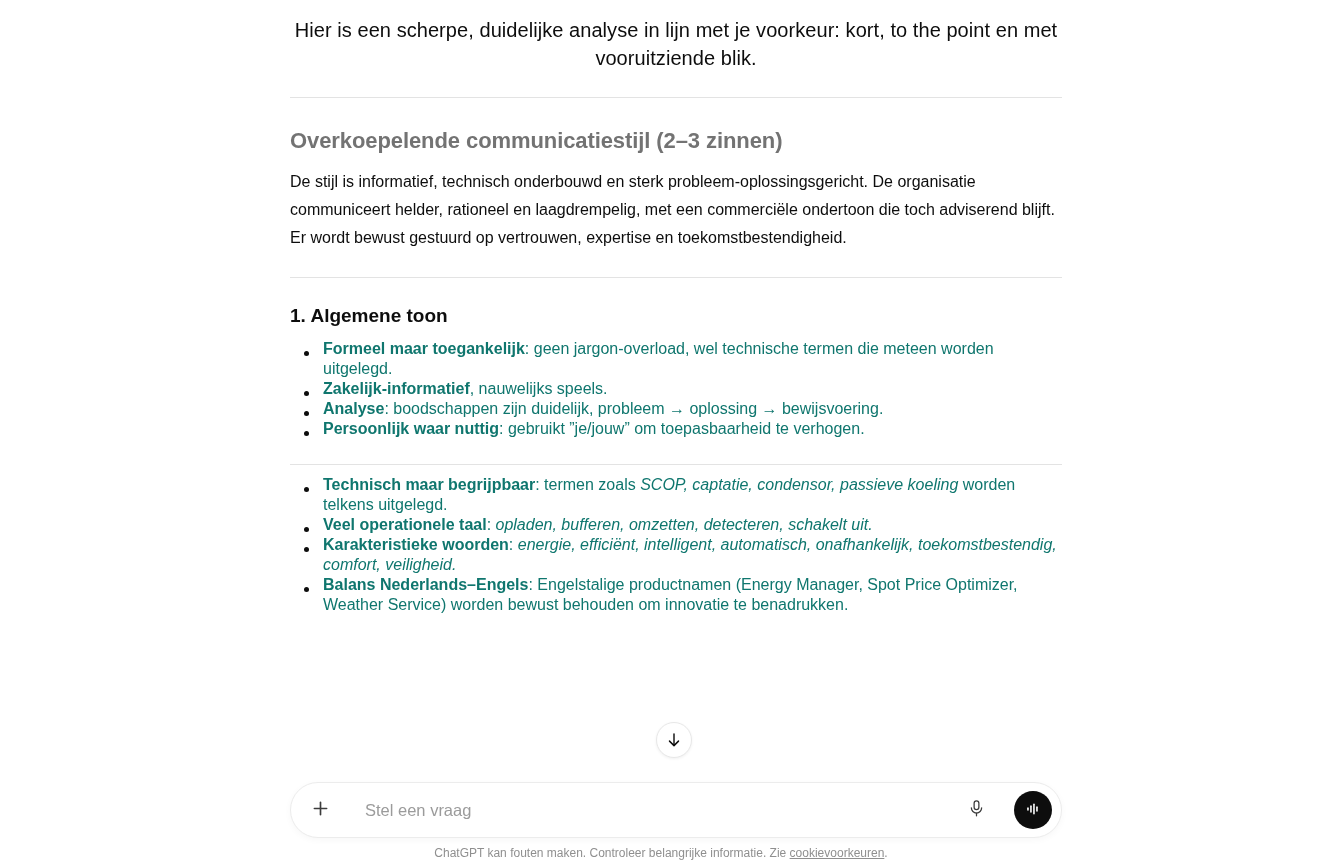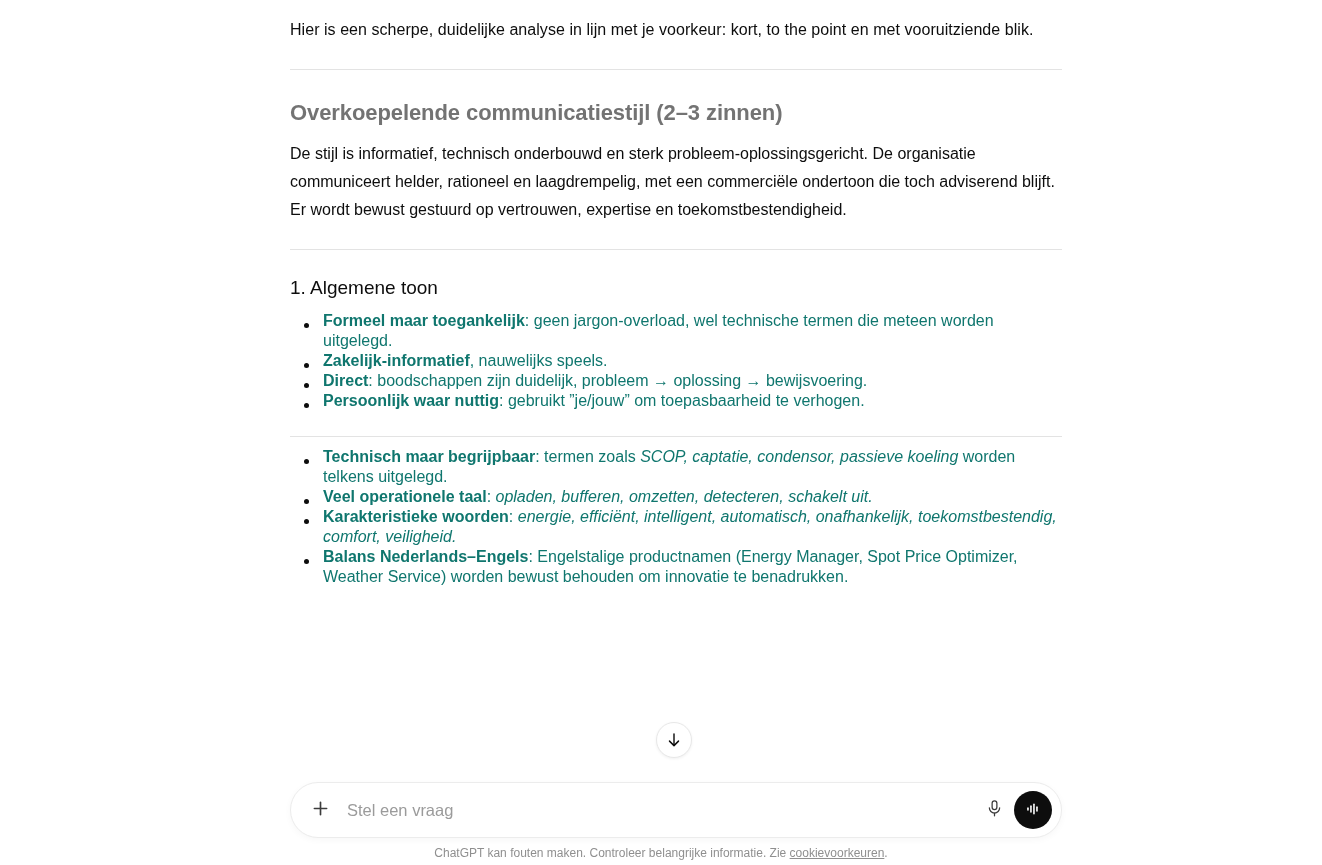--- a/index.html
+++ b/index.html
@@ -25,25 +25,26 @@
   .thread {
     position: absolute;
     left: 290px;
     top: 0;
     width: 772px;
     height: 790px;
     overflow: hidden;
   }
 
   .intro-line {
-    font-size: 16px;
+    font-size: 20px;
     line-height: 28px;
     color: #0d0d0d;
     margin: 16px 0 0 0;
     letter-spacing: 0.003em;
+    text-align: center;
   }
 
   hr.rule {
     border: 0;
     border-top: 1px solid #e3e3e3;
     margin: 25px 0 0 0;
     height: 0;
   }
 
   h2.section-h {
@@ -56,21 +57,21 @@
   }
 
   h2.section-h.plain {
     font-size: 24px;
     margin: 30px 0 0 0;
   }
 
   h3.sub-h {
     font-size: 19px;
     line-height: 26px;
-    font-weight: 400;
+    font-weight: 700;
     margin: 25px 0 0 0;
     color: #0d0d0d;
   }
 
   p.para {
     font-size: 16px;
     line-height: 28px;
     margin: 12px 0 12px 0;
     color: #0d0d0d;
   }
@@ -136,20 +137,21 @@
   .composer {
     position: relative;
     width: 772px;
     height: 56px;
     border: 1px solid #ececec;
     border-radius: 28px;
     background: #ffffff;
     box-shadow: 0 2px 7px rgba(0,0,0,0.035);
     display: flex;
     align-items: center;
+    gap: 18px;
   }
 
   .plus-btn {
     width: 34px;
     height: 34px;
     margin-left: 12px;
     border-radius: 50%;
     display: flex;
     align-items: center;
     justify-content: center;
@@ -245,21 +247,21 @@
     <h3 class="sub-h">1. Algemene toon</h3>
 
     <ul class="bullets">
       <li>
         <b>Formeel maar toegankelijk</b><span>: </span><span>geen jargon-overload, wel technische termen die meteen worden uitgelegd.</span>
       </li>
       <li>
         <b>Zakelijk-informatief</b><span>, </span><span>nauwelijks speels.</span>
       </li>
       <li>
-        <b>Direct</b><span>: </span><span>boodschappen zijn duidelijk, probleem → oplossing → bewijsvoering.</span>
+        <b>Analyse</b><span>: </span><span>boodschappen zijn duidelijk, probleem → oplossing → bewijsvoering.</span>
       </li>
       <li>
         <b>Persoonlijk waar nuttig</b><span>: </span><span>gebruikt ”je/jouw” om toepasbaarheid te verhogen.</span>
       </li>
     </ul>
 
     <hr class="rule">
 
 
     <ul class="bullets">

